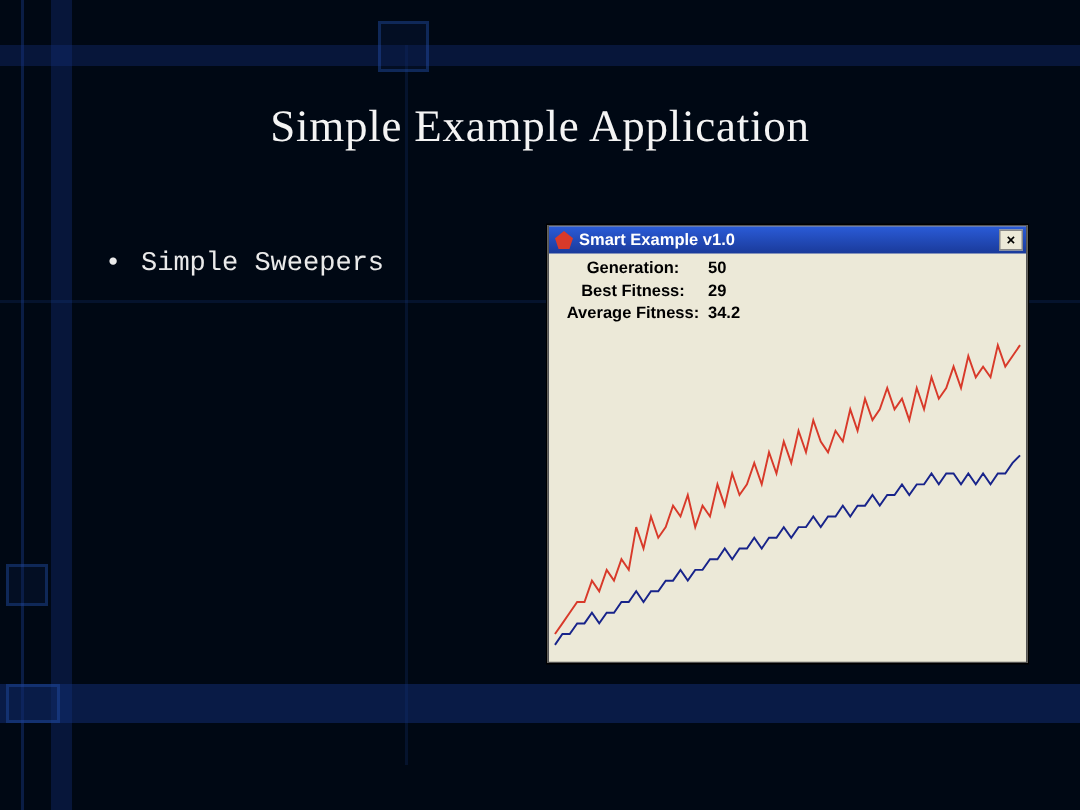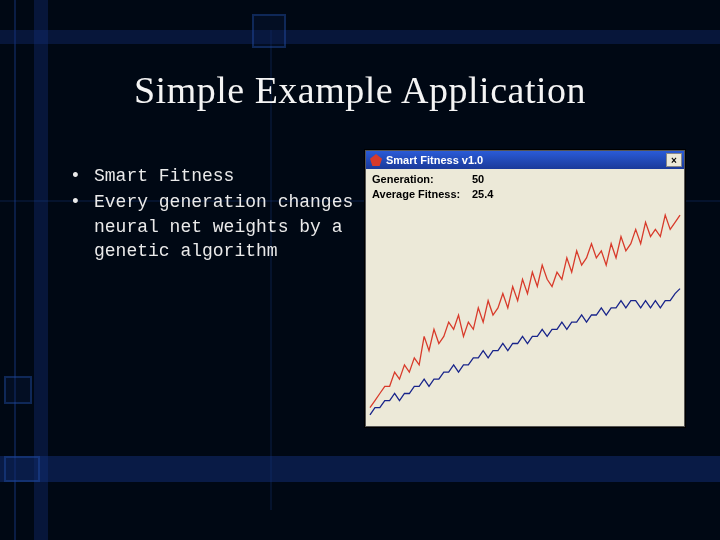--- a/index.html
+++ b/index.html
@@ -35,21 +35,21 @@
   .bgdeco .sq1 { left: 4px;  top: 456px; width: 36px; height: 26px; }
   .bgdeco .sq2 { left: 4px;  top: 376px; width: 28px; height: 28px; }
   .bgdeco .sq3 { left: 252px; top: 14px; width: 34px; height: 34px; }
 
   .title {
     position: absolute;
     left: 0; right: 0;
     top: 68px;
     text-align: center;
     color: #f4f4f4;
-    font-size: 38px;
+    font-size: 30px;
     font-weight: 400;
     letter-spacing: 0.5px;
   }
 
   ul.bullets {
     position: absolute;
     left: 70px;
     top: 164px;
     width: 290px;
     list-style: none;
@@ -110,20 +110,21 @@
     font-size: 10px;
     border: 1px solid #888;
     cursor: pointer;
   }
   .stats {
     padding: 3px 6px 2px 6px;
     color: #000;
     font-weight: bold;
     font-size: 11px;
     line-height: 1.35;
+    text-align: center;
   }
   .stats .row { display: flex; }
   .stats .lbl { width: 100px; }
   .chartarea {
     width: 100%;
     height: 222px;
     background: #ece9d8;
     display: block;
   }
   .chartarea polyline {
@@ -142,38 +143,41 @@
     <div class="line h2"></div>
     <div class="line h3"></div>
   <div class="sq sq1"></div>
     <div class="sq sq2"></div>
     <div class="sq sq3"></div>
 </div>
 
 <h1 class="title">Simple Example Application</h1>
 
 <ul class="bullets">
-  <li>Smart Fitness</li>
-  <li>Every generation changes neural net weights by a genetic algorithm</li>
+  <li>Simple Sweepers</li>
 </ul>
 
 <div class="window">
   <div class="titlebar">
     <span class="ico"></span>
-    <span>Smart Fitness v1.0</span>
+    <span>Smart Example v1.0</span>
     <span class="spacer"></span>
     <span class="closebtn">×</span>
   </div>
   <div class="stats">
     <div class="row">
       <span class="lbl">Generation:</span>
       <span>50</span>
     </div>
     <div class="row">
+      <span class="lbl">Best Fitness:</span>
+      <span>29</span>
+    </div>
+    <div class="row">
       <span class="lbl">Average Fitness:</span>
-      <span>25.4</span>
+      <span>34.2</span>
     </div>
   </div>
   <svg class="chartarea" viewBox="0 0 320 222" preserveAspectRatio="none">
     <polyline id="series-best" points="4.0,203.7 9.0,196.6 13.9,189.5 18.9,182.3 23.8,182.3 28.8,168.1 33.7,175.2 38.7,160.9 43.6,168.1 48.6,153.8 53.5,160.9 58.5,132.4 63.4,146.7 68.4,125.3 73.3,139.5 78.3,132.4 83.2,118.1 88.2,125.3 93.1,111.0 98.1,132.4 103.0,118.1 108.0,125.3 113.0,103.9 117.9,118.1 122.9,96.7 127.8,111.0 132.8,103.9 137.7,89.6 142.7,103.9 147.6,82.5 152.6,96.7 157.5,75.3 162.5,89.6 167.4,68.2 172.4,82.5 177.3,61.1 182.3,75.3 187.2,82.5 192.2,68.2 197.1,75.3 202.1,53.9 207.0,68.2 212.0,46.8 217.0,61.1 221.9,53.9 226.9,39.7 231.8,53.9 236.8,46.8 241.7,61.1 246.7,39.7 251.6,53.9 256.6,32.5 261.5,46.8 266.5,39.7 271.4,25.4 276.4,39.7 281.3,18.3 286.3,32.5 291.2,25.4 296.2,32.5 301.1,11.1 306.1,25.4 311.0,18.3 316.0,11.1" stroke="#d83a2a"></polyline>
     <polyline id="series-avg" points="4.0,210.9 9.0,203.7 13.9,203.7 18.9,196.6 23.8,196.6 28.8,189.5 33.7,196.6 38.7,189.5 43.6,189.5 48.6,182.3 53.5,182.3 58.5,175.2 63.4,182.3 68.4,175.2 73.3,175.2 78.3,168.1 83.2,168.1 88.2,160.9 93.1,168.1 98.1,160.9 103.0,160.9 108.0,153.8 113.0,153.8 117.9,146.7 122.9,153.8 127.8,146.7 132.8,146.7 137.7,139.5 142.7,146.7 147.6,139.5 152.6,139.5 157.5,132.4 162.5,139.5 167.4,132.4 172.4,132.4 177.3,125.3 182.3,132.4 187.2,125.3 192.2,125.3 197.1,118.1 202.1,125.3 207.0,118.1 212.0,118.1 217.0,111.0 221.9,118.1 226.9,111.0 231.8,111.0 236.8,103.9 241.7,111.0 246.7,103.9 251.6,103.9 256.6,96.7 261.5,103.9 266.5,96.7 271.4,96.7 276.4,103.9 281.3,96.7 286.3,103.9 291.2,96.7 296.2,103.9 301.1,96.7 306.1,96.7 311.0,89.6 316.0,84.6" stroke="#18248a"></polyline>
   </svg>
 </div>
 
 </body></html>

